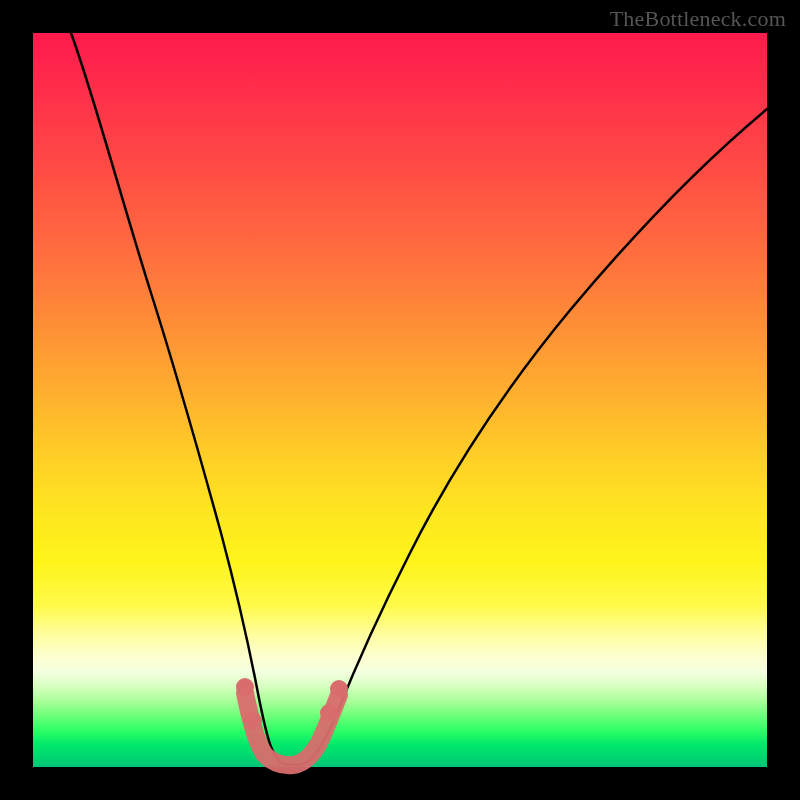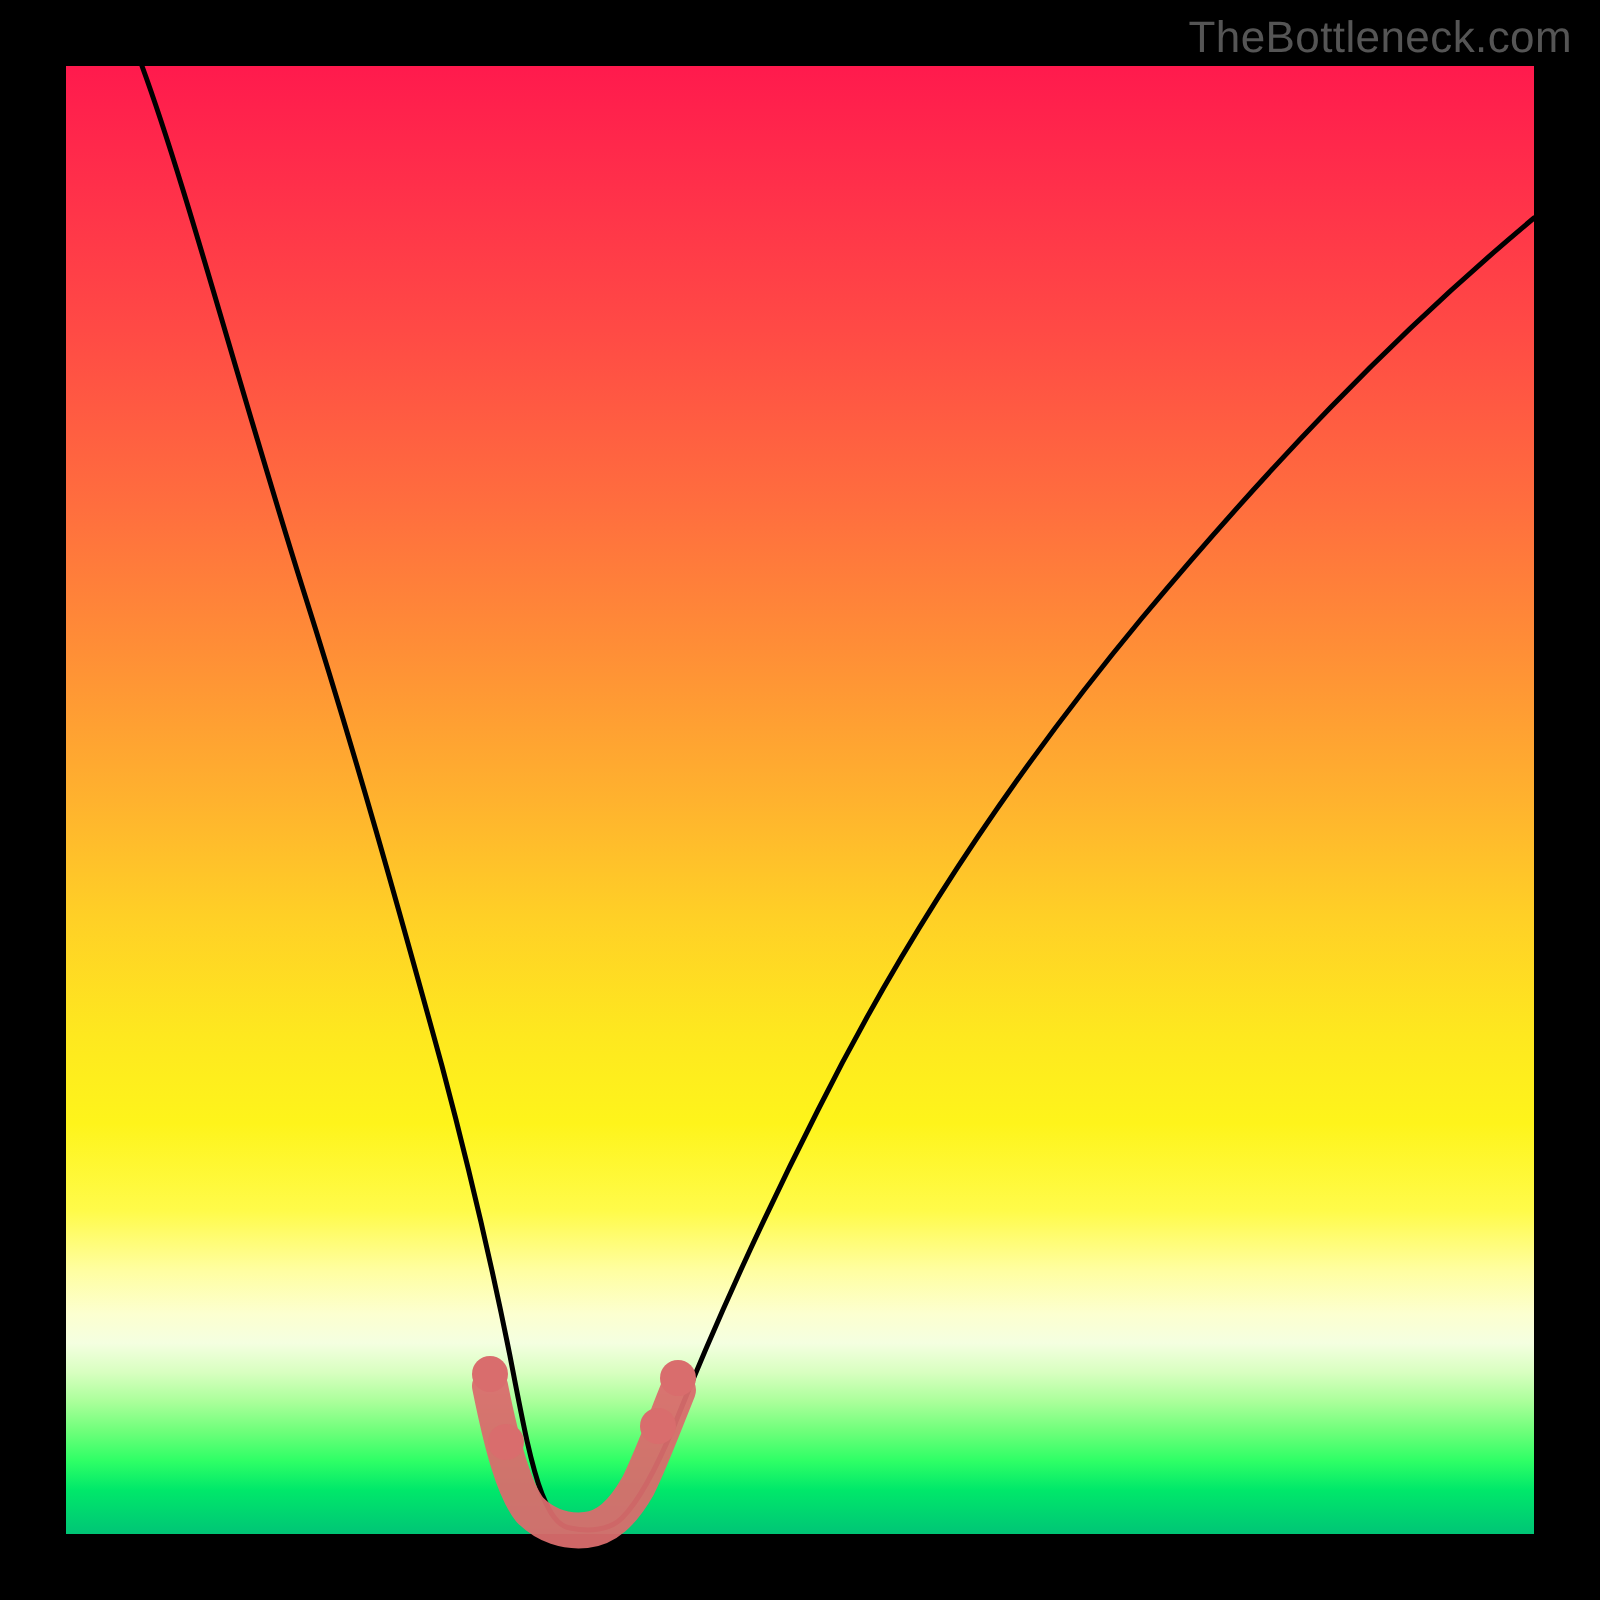--- a/index.html
+++ b/index.html
@@ -9,20 +9,21 @@
     height: 800px;
     background: #000;
     font-family: Arial, Helvetica, sans-serif;
     overflow: hidden;
   }
   .frame {
     position: relative;
     width: 800px;
     height: 800px;
     background: #000;
+    font-family: Liberation Serif, serif;
   }
   .plot-area {
     position: absolute;
     left: 33px;
     top: 33px;
     width: 734px;
     height: 734px;
     
     background: linear-gradient(
       to bottom,

